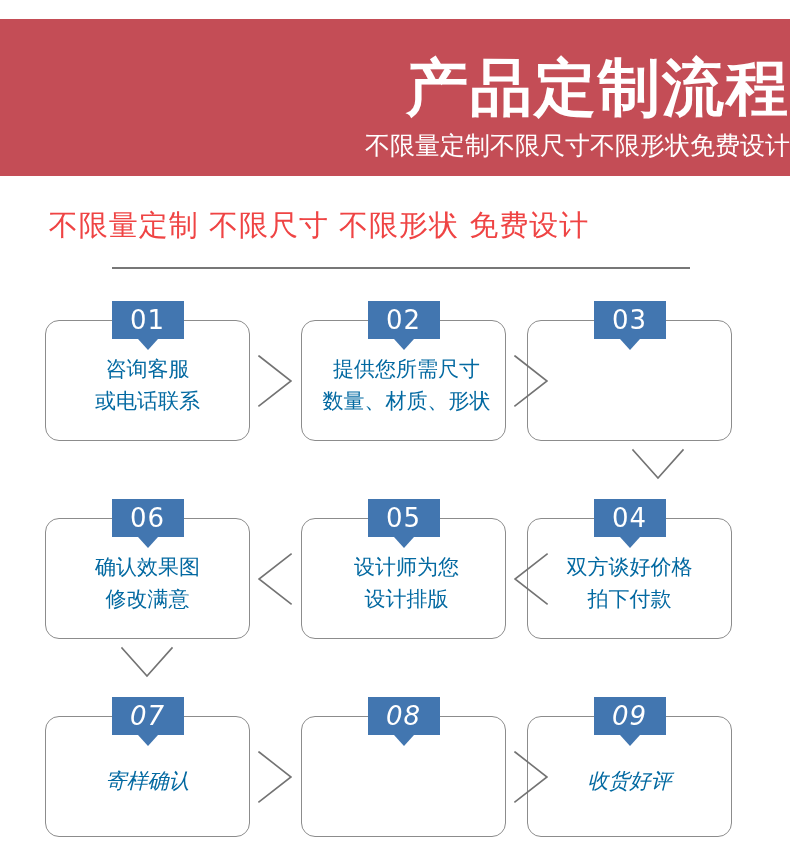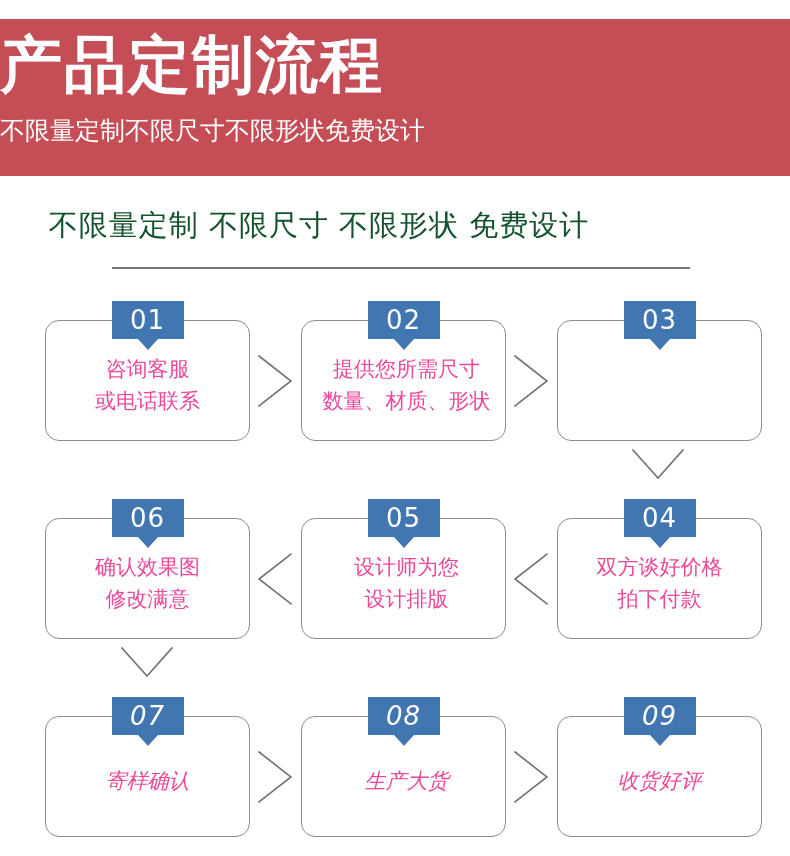--- a/index.html
+++ b/index.html
@@ -18,51 +18,51 @@
   
   .header-band {
     position: absolute;
     left: 0;
     top: 19px;
     width: 790px;
     height: 157px;
     background: #c44d56;
     display: flex;
     flex-direction: column;
-    align-items: flex-start;
+    align-items: flex-end;
     justify-content: flex-start;
     box-sizing: border-box;
-    padding-top: 13px;
+    padding-top: 36px;
   }
   .header-title {
     color: #ffffff;
     font-size: 62px;
     font-weight: bold;
     letter-spacing: 2px;
     line-height: 1.08;
     font-family: "DejaVu Sans", "Liberation Sans", sans-serif;
     white-space: nowrap;
   }
   .header-subtitle {
     color: #ffffff;
     font-size: 25px;
     font-weight: normal;
     letter-spacing: 0px;
-    margin-top: 15px;
+    margin-top: 7px;
     white-space: nowrap;
   }
 
   
   .section-heading {
     position: absolute;
     left: 0;
     top: 206px;
     width: 638px;
     text-align: center;
-    color: #14532d;
+    color: #ef4444;
     font-size: 29px;
     letter-spacing: 1px;
     white-space: nowrap;
   }
   .section-divider {
     position: absolute;
     left: 112px;
     top: 267px;
     width: 578px;
     height: 2px;
@@ -91,21 +91,21 @@
     border: 1.4px solid #8c8c8c;
     border-radius: 14px;
     background: #ffffff;
     box-sizing: border-box;
     display: flex;
     align-items: center;
     justify-content: center;
   }
   .step.col-0 { left: 45px; }
   .step.col-1 { left: 301px; padding-left: 6px; }
-  .step.col-2 { left: 557px; }
+  .step.col-2 { left: 527px; }
 
   .step-badge {
     position: absolute;
     top: -20px;
     left: 50%;
     transform: translateX(-50%);
     width: 72px;
     height: 38px;
     background: #4276b0;
     color: #ffffff;
@@ -123,21 +123,21 @@
     transform: translateX(-50%);
     width: 0;
     height: 0;
     border-left: 10px solid transparent;
     border-right: 10px solid transparent;
     border-top: 11px solid #4276b0;
   }
 
   .step-text {
     text-align: center;
-    color: #ec4899;
+    color: #0369a1;
     font-size: 21px;
     line-height: 1.5;
     padding-top: 10px;
     white-space: pre-line;
   }
 
   
   .conn {
     position: absolute;
     pointer-events: none;
@@ -245,21 +245,20 @@
     </div>
   </div>
 
   <div class="flow-row">
     <div class="step col-0">
       <div class="step-badge">07</div>
       <div class="step-text">寄样确认</div>
     </div>
     <div class="step col-1">
       <div class="step-badge">08</div>
-      <div class="step-text">生产大货</div>
     </div>
     <div class="step col-2">
       <div class="step-badge">09</div>
       <div class="step-text">收货好评</div>
     </div>
 
     <div class="conn conn-h gap-0">
       <svg width="50" height="58" viewBox="0 0 50 58">
           <path d="M6 4 L38 29 L6 54"></path>
         </svg>

